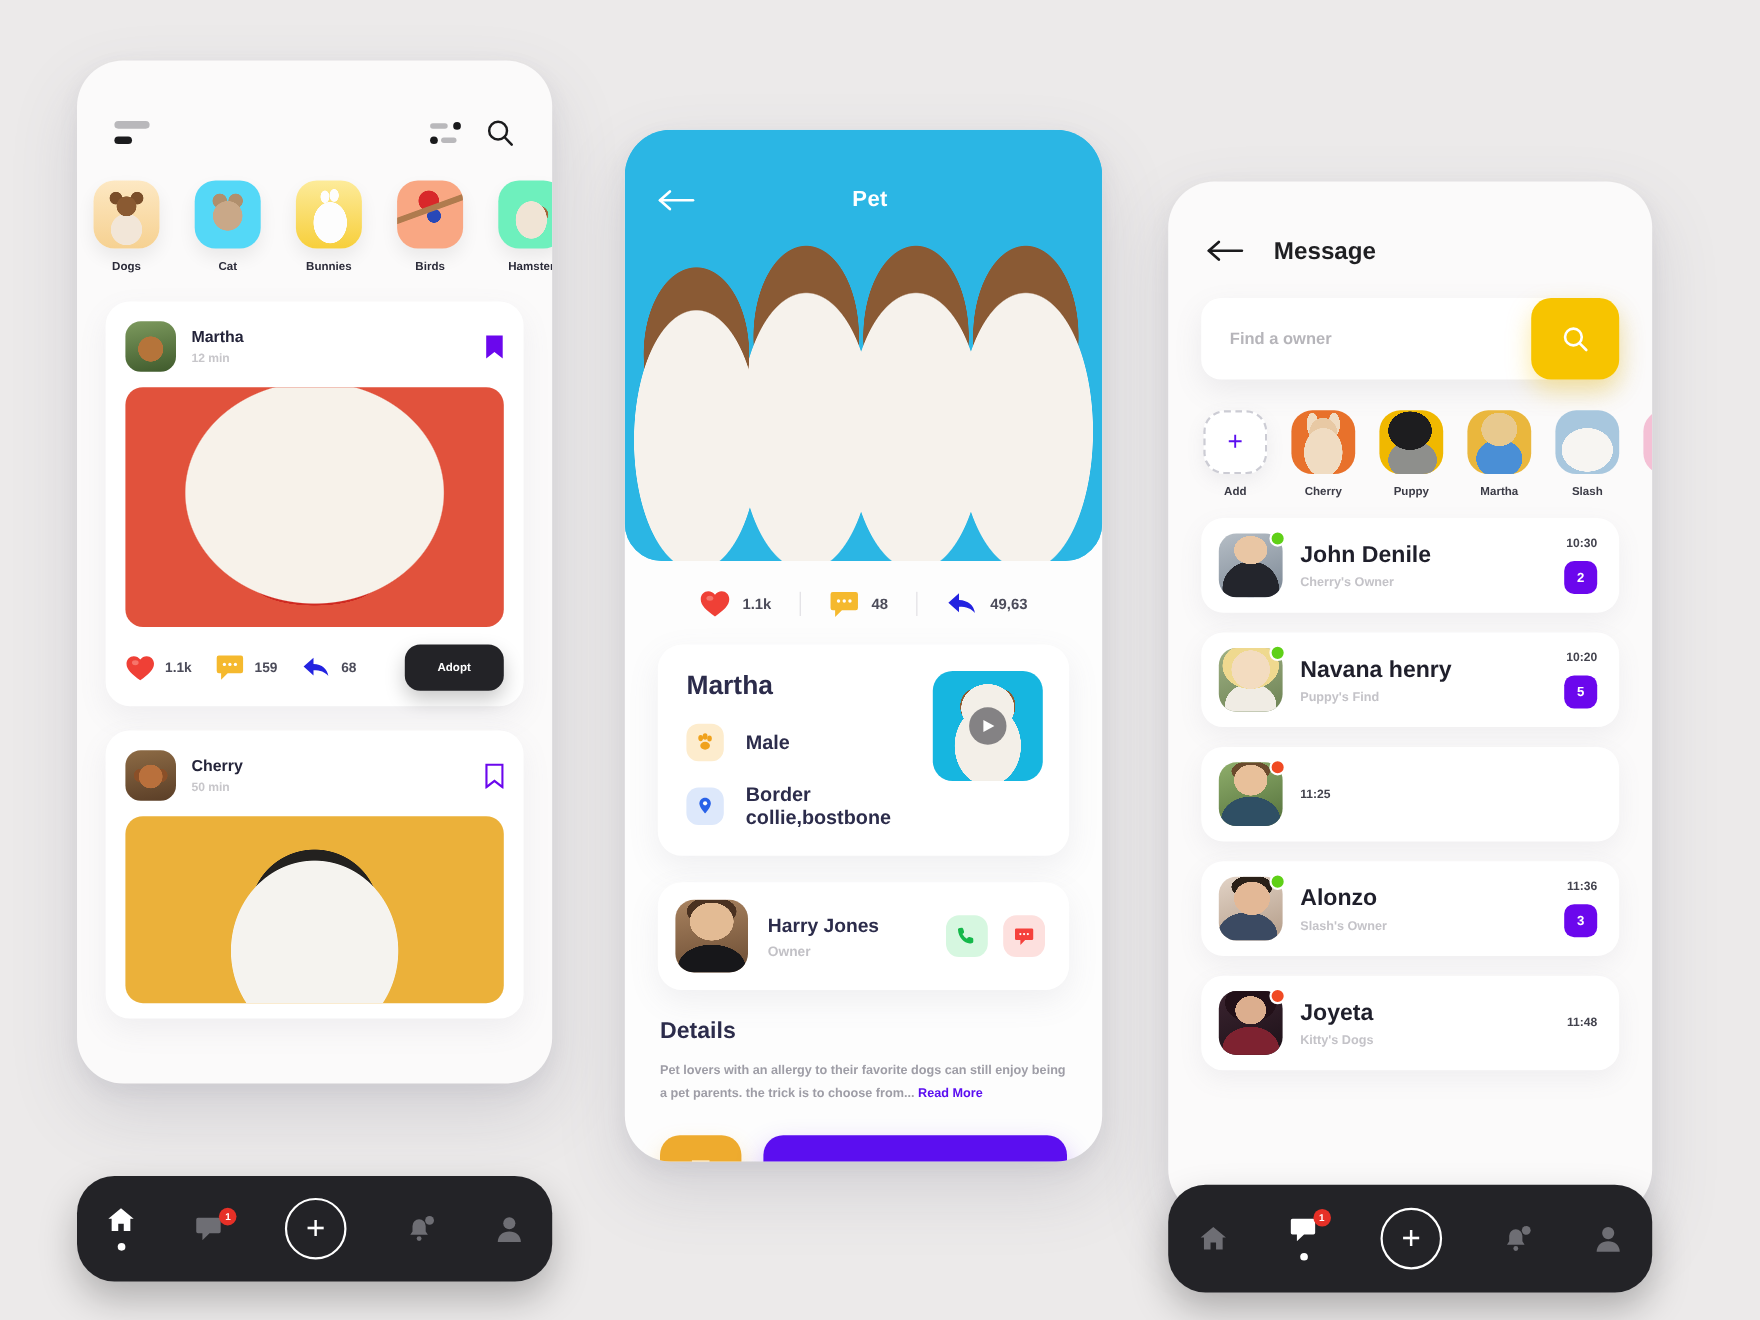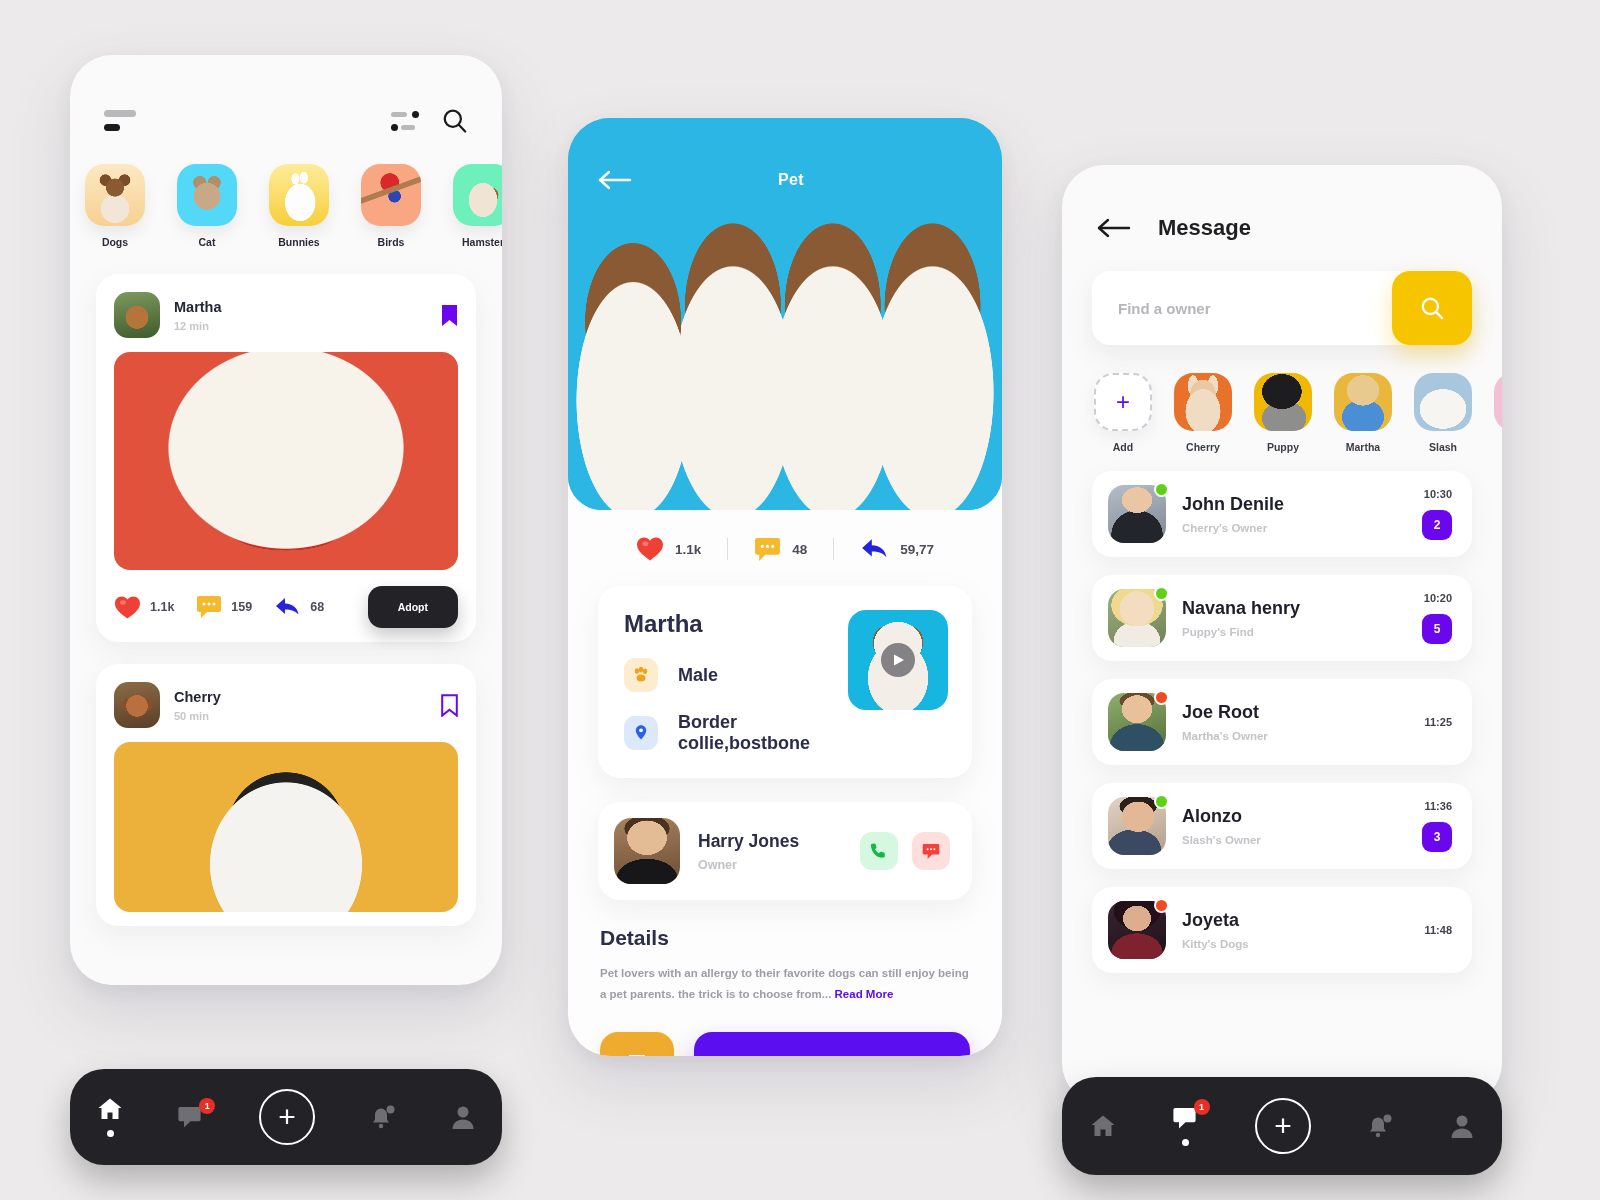--- a/index.html
+++ b/index.html
@@ -96,21 +96,21 @@
   }
   .nav-plus {
     width:56px; height:56px; border-radius:50%; border:2.5px solid #fff;
     display:flex; align-items:center; justify-content:center; color:#fff;
     font-size:30px; font-weight:300; line-height:1; cursor:pointer;
   }
 
   
   .hero { position:relative; height:392px; background:#2bb6e4; border-radius:0 0 34px 34px; overflow:hidden; }
   .hero-top { position:relative; z-index:3; display:flex; align-items:center; padding:52px 30px 0 30px; }
-  .hero-title { flex:1; text-align:center; color:#fff; font-size:16px; font-weight:700; letter-spacing:.4px; margin-left:-22px; }
+  .hero-title { flex:1; text-align:center; color:#fff; font-size:20px; font-weight:700; letter-spacing:.4px; margin-left:-22px; }
   .back-arrow { width:34px; height:20px; cursor:pointer; }
 
   .stats {
     display:flex; align-items:center; justify-content:center; gap:0;
     padding: 26px 0 20px 0;
   }
   .stat { display:flex; align-items:center; gap:11px; padding:0 26px; }
   .stat .num { font-size:13.5px; font-weight:700; color:#4c4c5a; }
   .stat-div { width:1px; height:22px; background:#dedde2; }
 
@@ -188,21 +188,21 @@
   .msg-list { padding:18px 30px 0 30px; }
   .msg-item {
     background:#fff; border-radius:20px; padding:14px 20px 14px 16px;
     display:flex; align-items:center; gap:16px; margin-bottom:18px;
     box-shadow:0 8px 22px rgba(120,120,140,.09);
   }
   .msg-av-wrap { position:relative; flex:0 0 auto; }
   .msg-av { width:58px; height:58px; border-radius:16px; overflow:hidden; position:relative; }
   .presence { position:absolute; right:-3px; top:-3px; width:15px; height:15px; border-radius:50%; border:2.5px solid #fff; }
   .msg-body { flex:1; min-width:0; }
-  .msg-name { font-size:18px; font-weight:700; color:#1f1f2b; }
+  .msg-name { font-size:21px; font-weight:700; color:#1f1f2b; }
   .msg-sub { font-size:11.5px; color:#c4c3c8; font-weight:600; margin-top:7px; }
   .msg-right { text-align:right; flex:0 0 auto; }
   .msg-time { font-size:11px; font-weight:700; color:#43434e; }
   .unread {
     margin-top:10px; margin-left:auto; width:30px; height:30px; border-radius:9px;
     background:#6b07ed; color:#fff; font-size:12px; font-weight:700;
     display:flex; align-items:center; justify-content:center;
   }
 
   
@@ -413,21 +413,21 @@
             <circle cx="13" cy="9" r="1.5" fill="#fff"></circle>
             <circle cx="18" cy="9" r="1.5" fill="#fff"></circle>
         </svg>
         <span class="num">48</span>
       </div>
       <span class="stat-div"></span>
       <div class="stat">
         <svg width="29" height="26" viewBox="0 0 27 24">
           <path d="M11 3L2 11l9 8v-4.6c6.2 0 10.5 1.6 13.5 5.2-1-6.6-5.6-10.6-13.5-11V3z" fill="#2323e0"></path>
         </svg>
-        <span class="num">59,77</span>
+        <span class="num">49,63</span>
       </div>
     </div>
 
     <div class="card pet-card">
       <div class="pet-left">
         <div class="pet-name">Martha</div>
         <div class="pet-row">
           <div class="pet-ico" style="background:#fdeccd">
             <svg width="18" height="18" viewBox="0 0 18 18">
               <ellipse cx="5" cy="5" rx="2.2" ry="2.8" fill="#f0a21c"></ellipse>
@@ -599,24 +599,20 @@
         </div>
       </div>
 
       <div class="msg-item">
         <div class="msg-av-wrap">
           <div class="msg-av" style="background:linear-gradient(160deg,#8fae6b,#54703c)">
             <div class="ph" style="background:radial-gradient(ellipse 26% 24% at 50% 28%,#e8c09a 0 100%,transparent 101%),radial-gradient(ellipse 30% 16% at 50% 14%,#6a4a2c 0 100%,transparent 101%),radial-gradient(ellipse 46% 36% at 50% 90%,#2f4f64 0 100%,transparent 101%)"></div>
           </div>
           <span class="presence" style="background:#f04a23"></span>
         </div>
-        <div class="msg-body">
-          <div class="msg-name">Joe Root</div>
-          <div class="msg-sub">Martha's Owner</div>
-        </div>
         <div class="msg-right">
           <div class="msg-time">11:25</div>
         </div>
       </div>
 
       <div class="msg-item">
         <div class="msg-av-wrap">
           <div class="msg-av" style="background:linear-gradient(160deg,#e2d3c6,#b39c88)">
             <div class="ph" style="background:radial-gradient(ellipse 28% 26% at 52% 34%,#e3b896 0 100%,transparent 101%),radial-gradient(ellipse 32% 18% at 52% 16%,#2a2018 0 100%,transparent 101%),radial-gradient(ellipse 46% 34% at 45% 90%,#3b4a62 0 100%,transparent 101%)"></div>
           </div>

